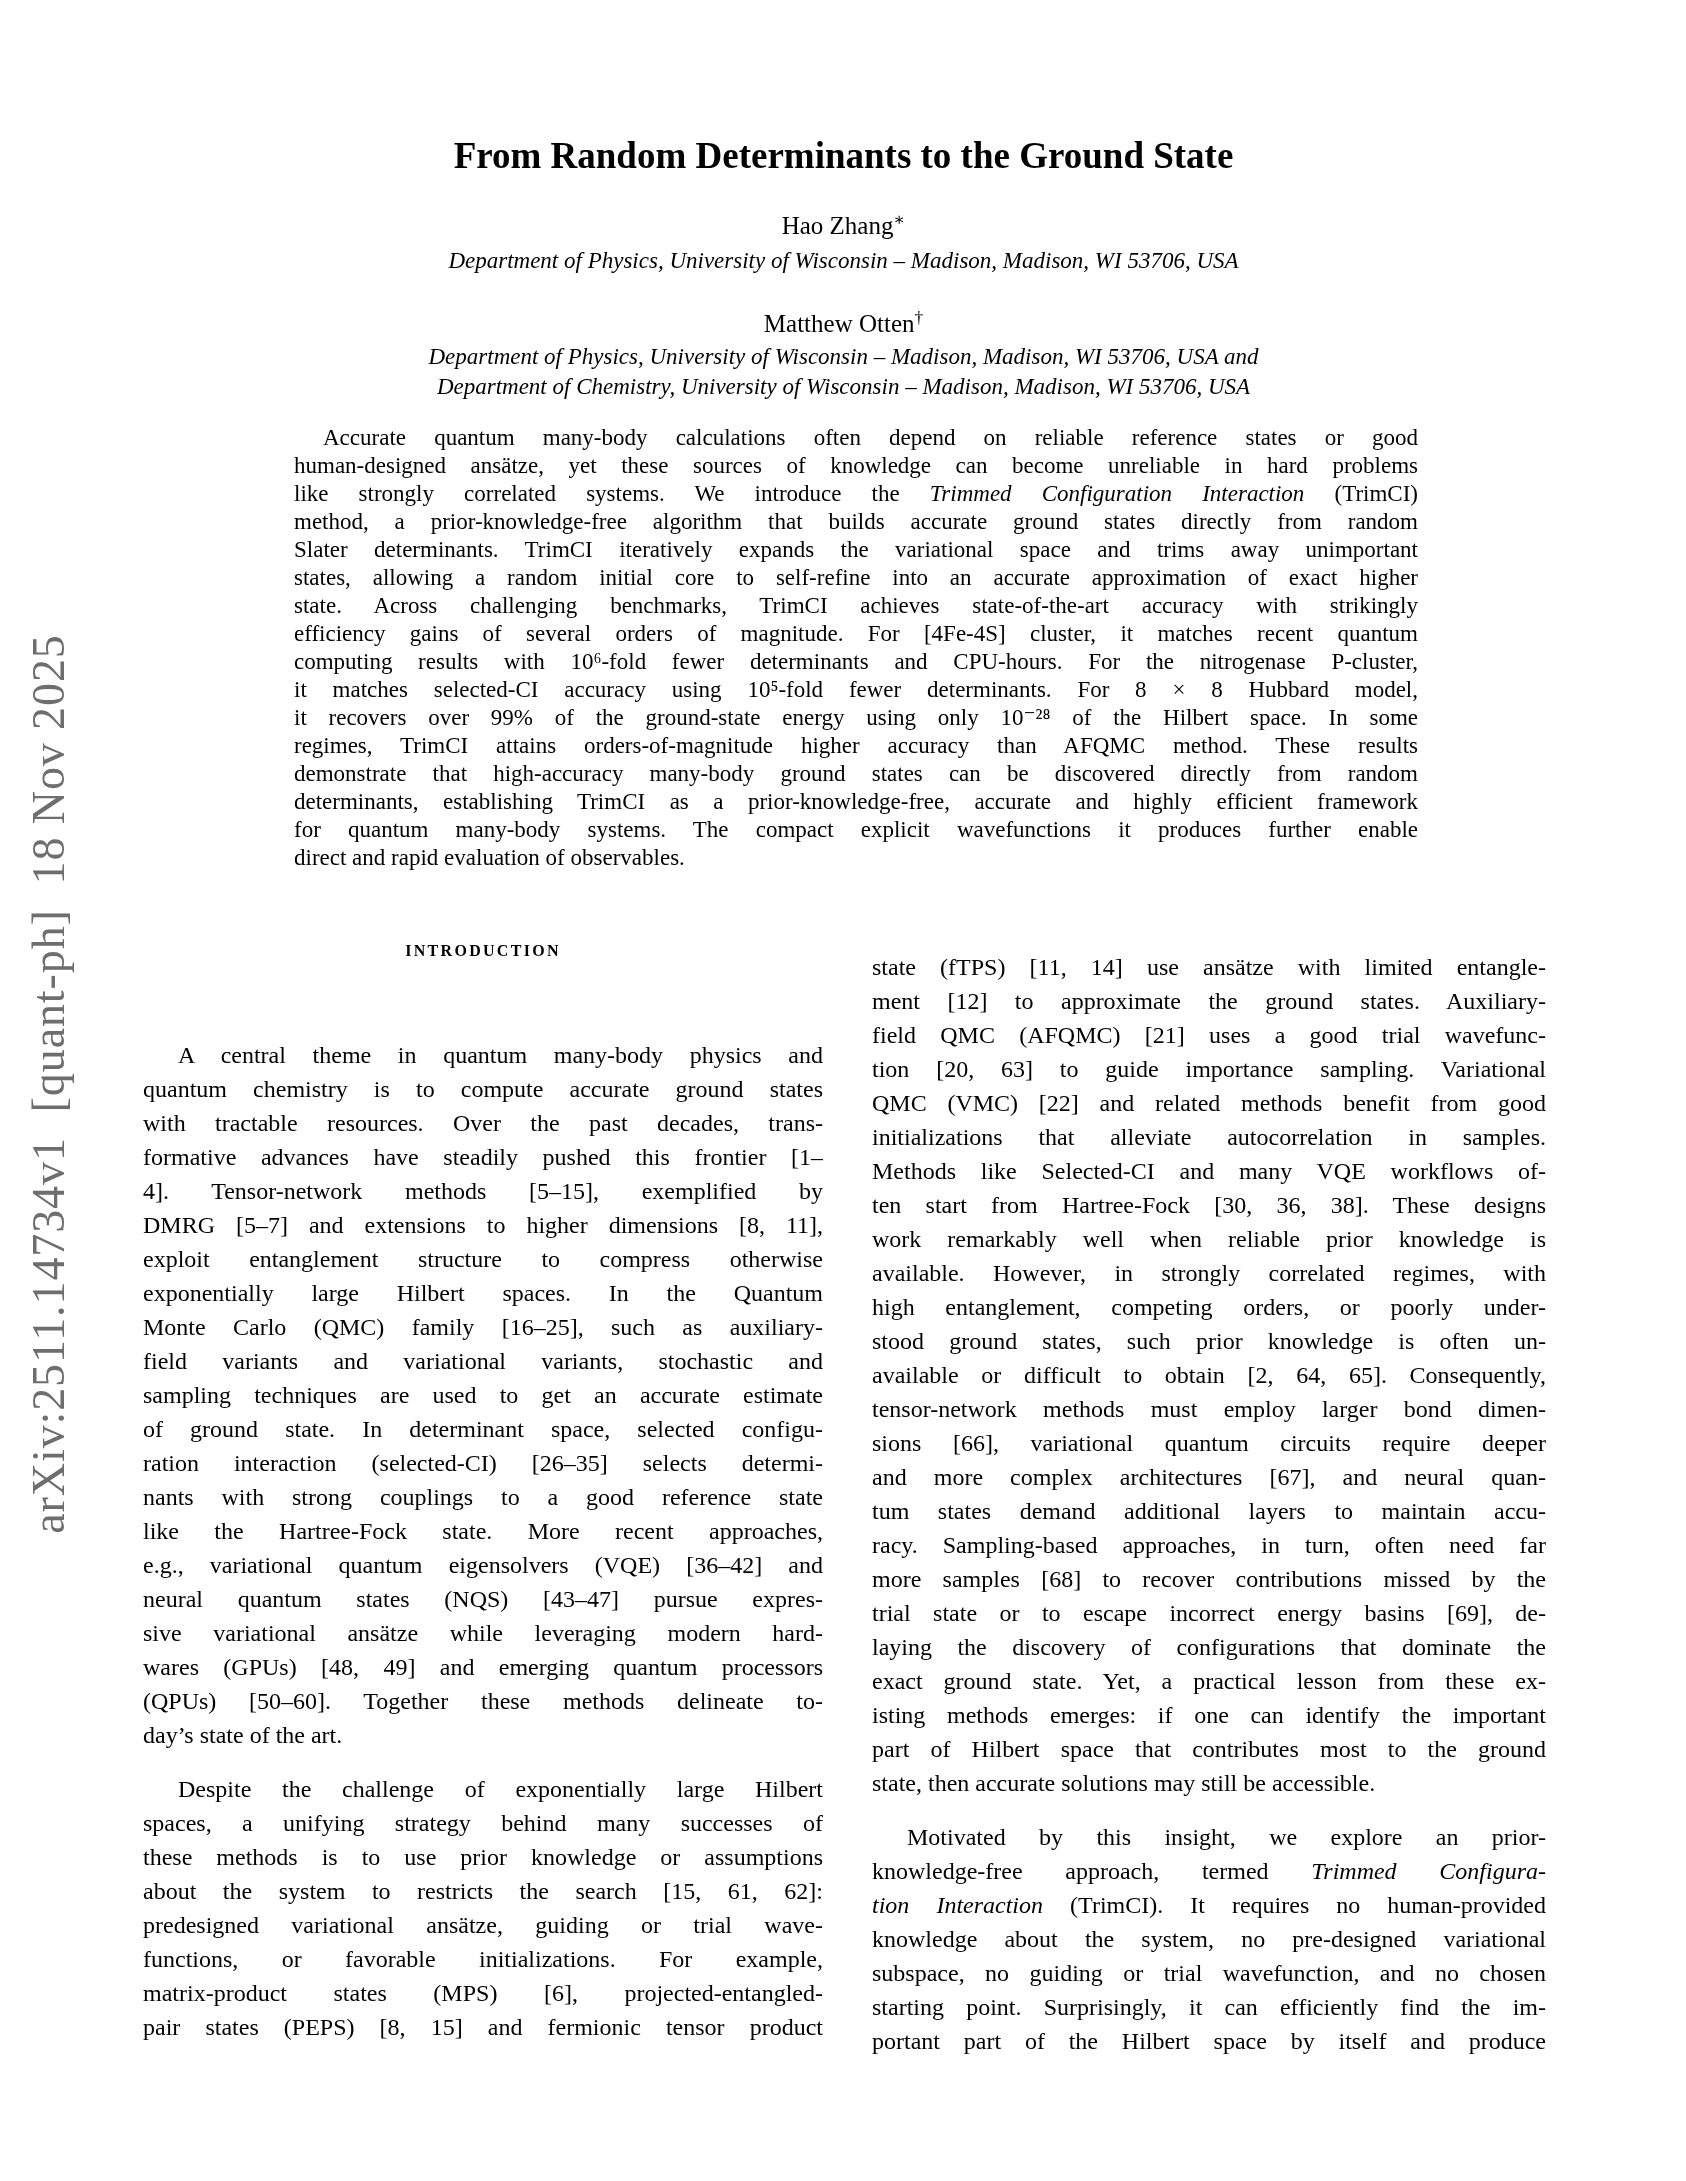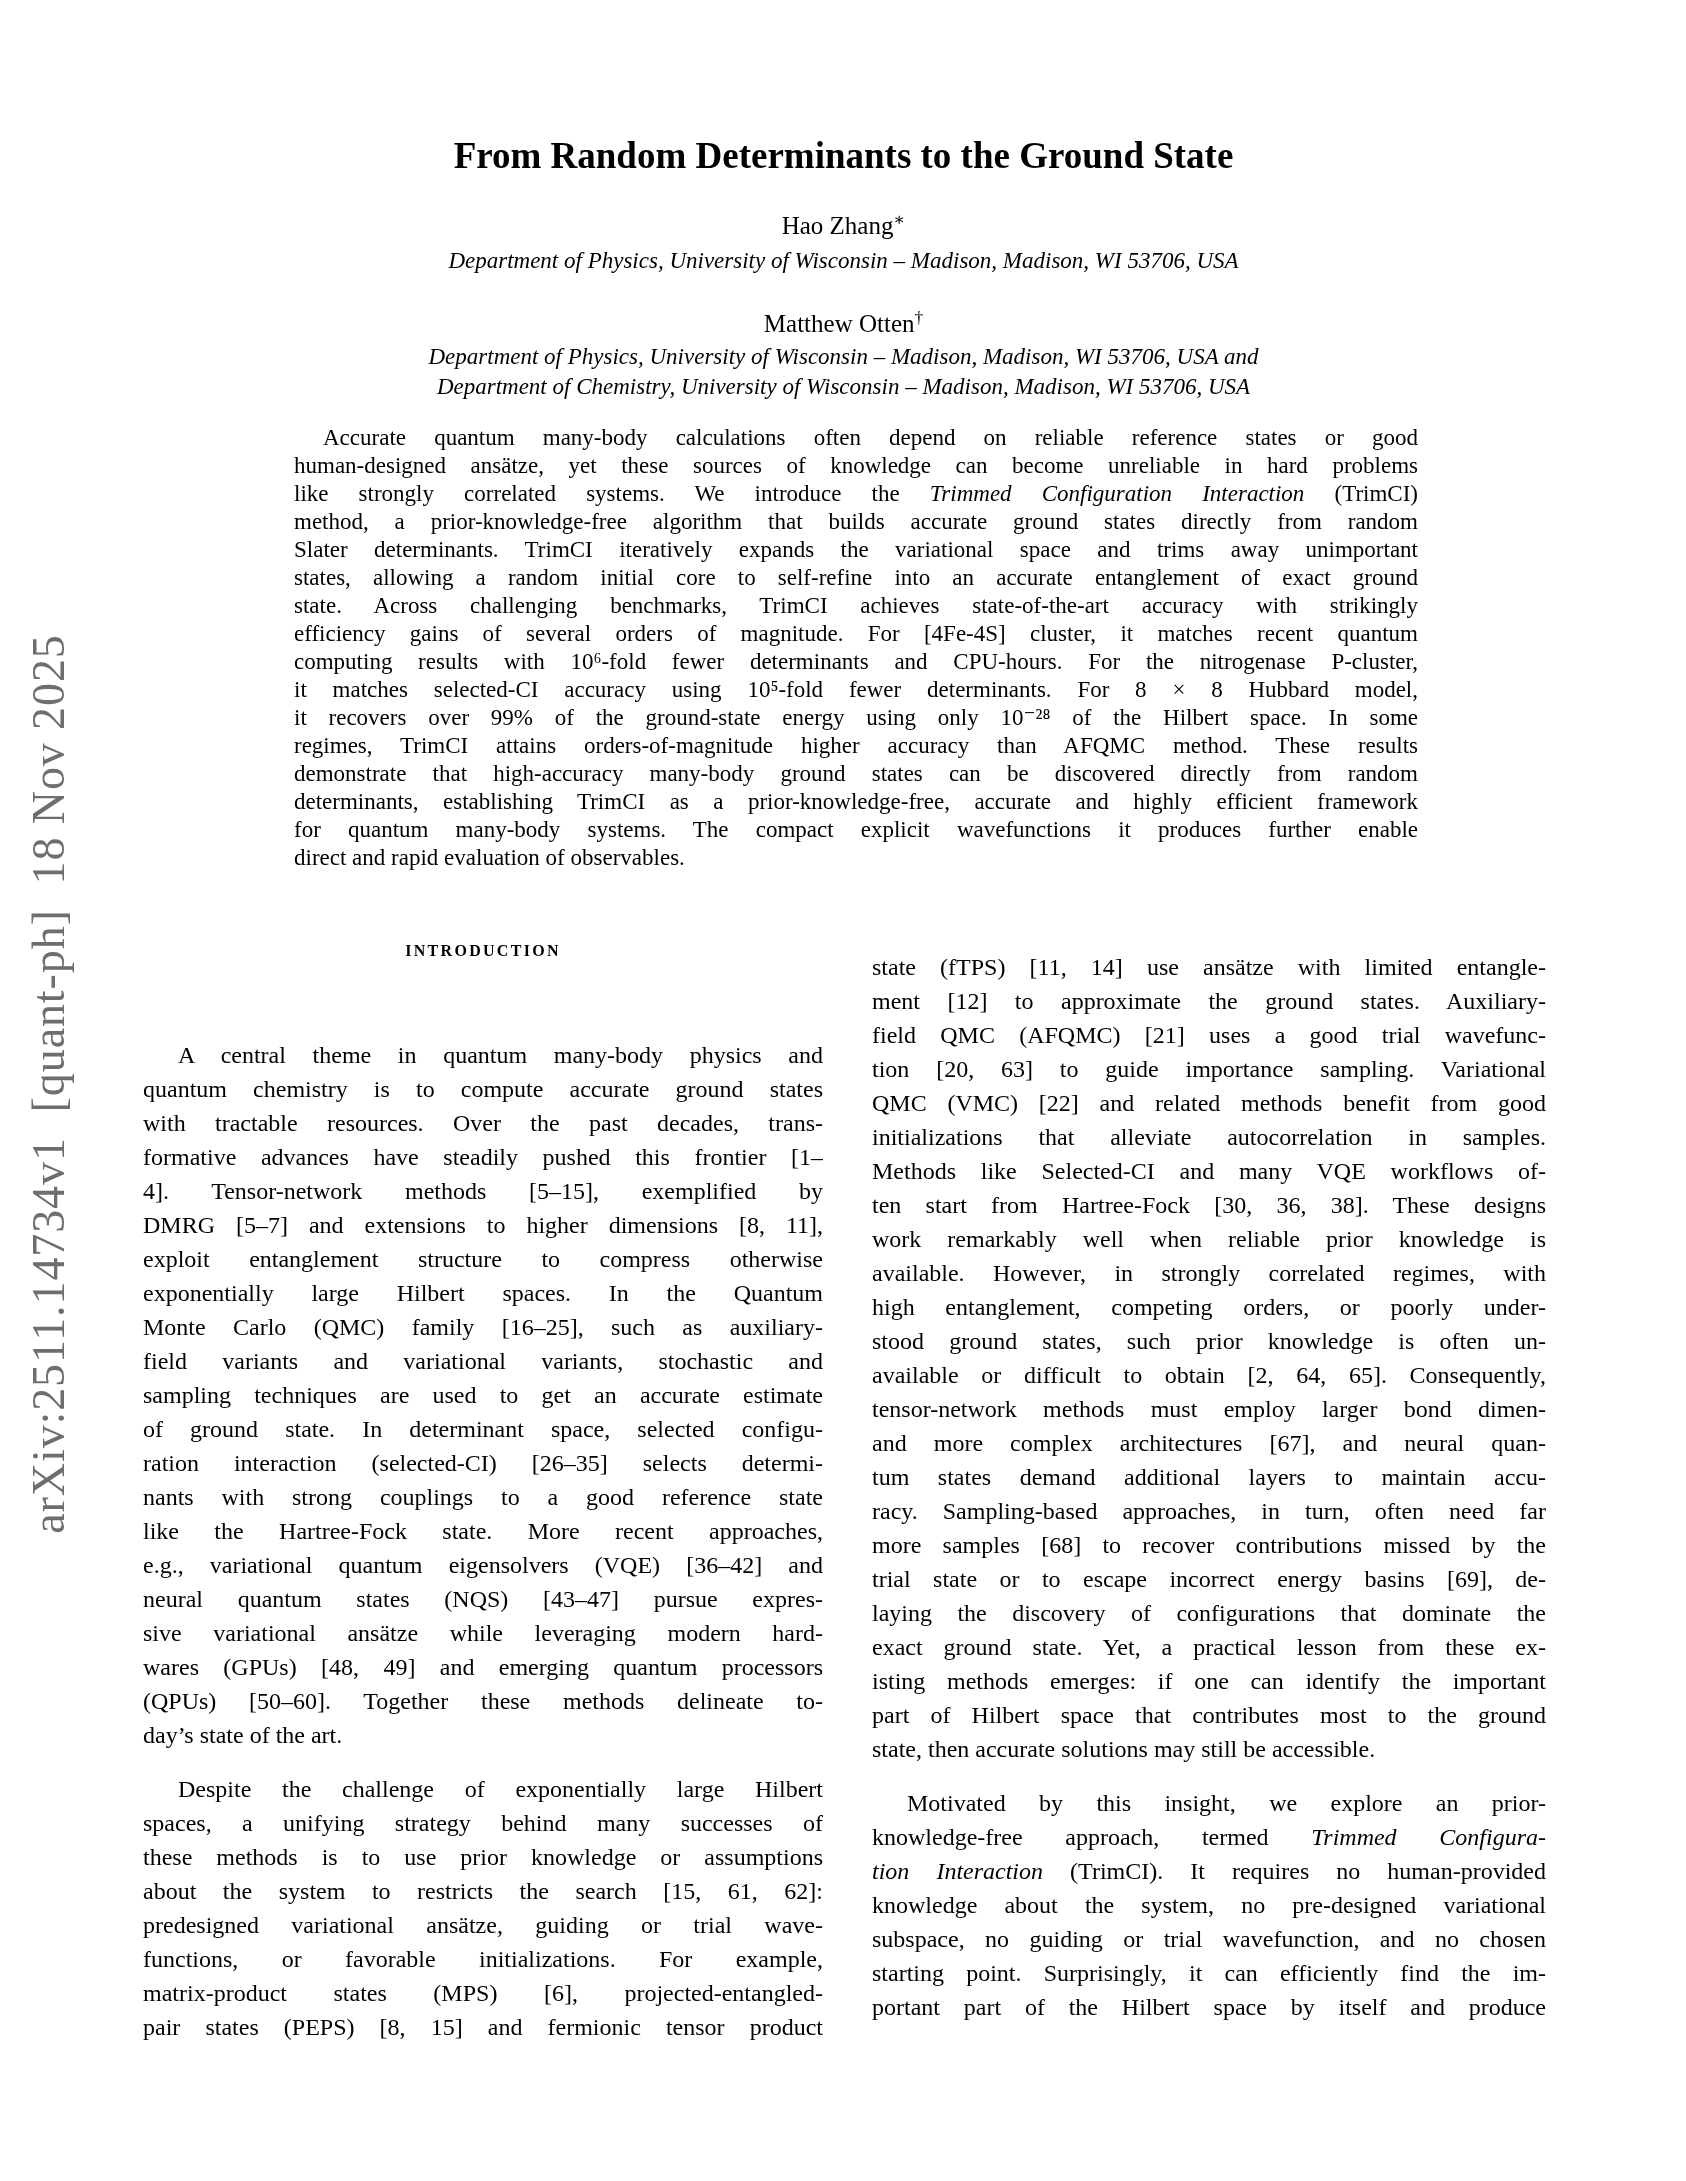--- a/index.html
+++ b/index.html
@@ -100,21 +100,21 @@
     </div>
   </div>
 
   <div class="abstract">
       <div class="para indent">
         <div class="tline">Accurate quantum many-body calculations often depend on reliable reference states or good</div>
         <div class="tline">human-designed ansätze, yet these sources of knowledge can become unreliable in hard problems</div>
         <div class="tline">like strongly correlated systems.  We introduce the <i>Trimmed Configura<i>tion Interaction</i></i> (TrimCI)</div>
         <div class="tline">method, a prior-knowledge-free algorithm that builds accurate ground states directly from random</div>
         <div class="tline">Slater determinants.  TrimCI iteratively expands the variational space and trims away unimportant</div>
-        <div class="tline">states, allowing a random initial core to self-refine into an accurate entanglement of exact ground</div>
+        <div class="tline">states, allowing a random initial core to self-refine into an accurate approximation of exact higher</div>
         <div class="tline">state.  Across challenging benchmarks, TrimCI achieves state-of-the-art accuracy with strikingly</div>
         <div class="tline">efficiency gains of several orders of magnitude.  For [4Fe-4S] cluster, it matches recent quantum</div>
         <div class="tline">computing results with 10⁶-fold fewer determinants and CPU-hours.  For the nitrogenase P-cluster,</div>
         <div class="tline">it matches selected-CI accuracy using 10⁵-fold fewer determinants.  For 8 × 8 Hubbard model,</div>
         <div class="tline">it recovers over 99% of the ground-state energy using only 10⁻²⁸ of the Hilbert space.  In some</div>
         <div class="tline">regimes, TrimCI attains orders-of-magnitude higher accuracy than AFQMC method.  These results</div>
         <div class="tline">demonstrate that high-accuracy many-body ground states can be discovered directly from random</div>
         <div class="tline">determinants, establishing TrimCI as a prior-knowledge-free, accurate and highly efficient framework</div>
         <div class="tline">for quantum many-body systems.  The compact explicit wavefunctions it produces further enable</div>
         <div class="tline lastline">direct and rapid evaluation of observables.</div>
@@ -167,20 +167,21 @@
         <div class="tline">QMC (VMC) [22] and related methods benefit from good</div>
         <div class="tline">initializations that alleviate autocorrelation in samples.</div>
         <div class="tline">Methods like Selected-CI and many VQE workflows of-</div>
         <div class="tline">ten start from Hartree-Fock [30, 36, 38].  These designs</div>
         <div class="tline">work remarkably well when reliable prior knowledge is</div>
         <div class="tline">available.  However, in strongly correlated regimes, with</div>
         <div class="tline">high entanglement, competing orders, or poorly under-</div>
         <div class="tline">stood ground states, such prior knowledge is often un-</div>
         <div class="tline">available or difficult to obtain [2, 64, 65].  Consequently,</div>
         <div class="tline">tensor-network methods must employ larger bond dimen-</div>
+        <div class="tline">sions [66], variational quantum circuits require deeper</div>
         <div class="tline">and more complex architectures [67], and neural quan-</div>
         <div class="tline">tum states demand additional layers to maintain accu-</div>
         <div class="tline">racy. Sampling-based approaches, in turn, often need far</div>
         <div class="tline">more samples [68] to recover contributions missed by the</div>
         <div class="tline">trial state or to escape incorrect energy basins [69], de-</div>
         <div class="tline">laying the discovery of configurations that dominate the</div>
         <div class="tline">exact ground state. Yet, a practical lesson from these ex-</div>
         <div class="tline">isting methods emerges: if one can identify the important</div>
         <div class="tline">part of Hilbert space that contributes most to the ground</div>
         <div class="tline lastline">state, then accurate solutions may still be accessible.</div>

